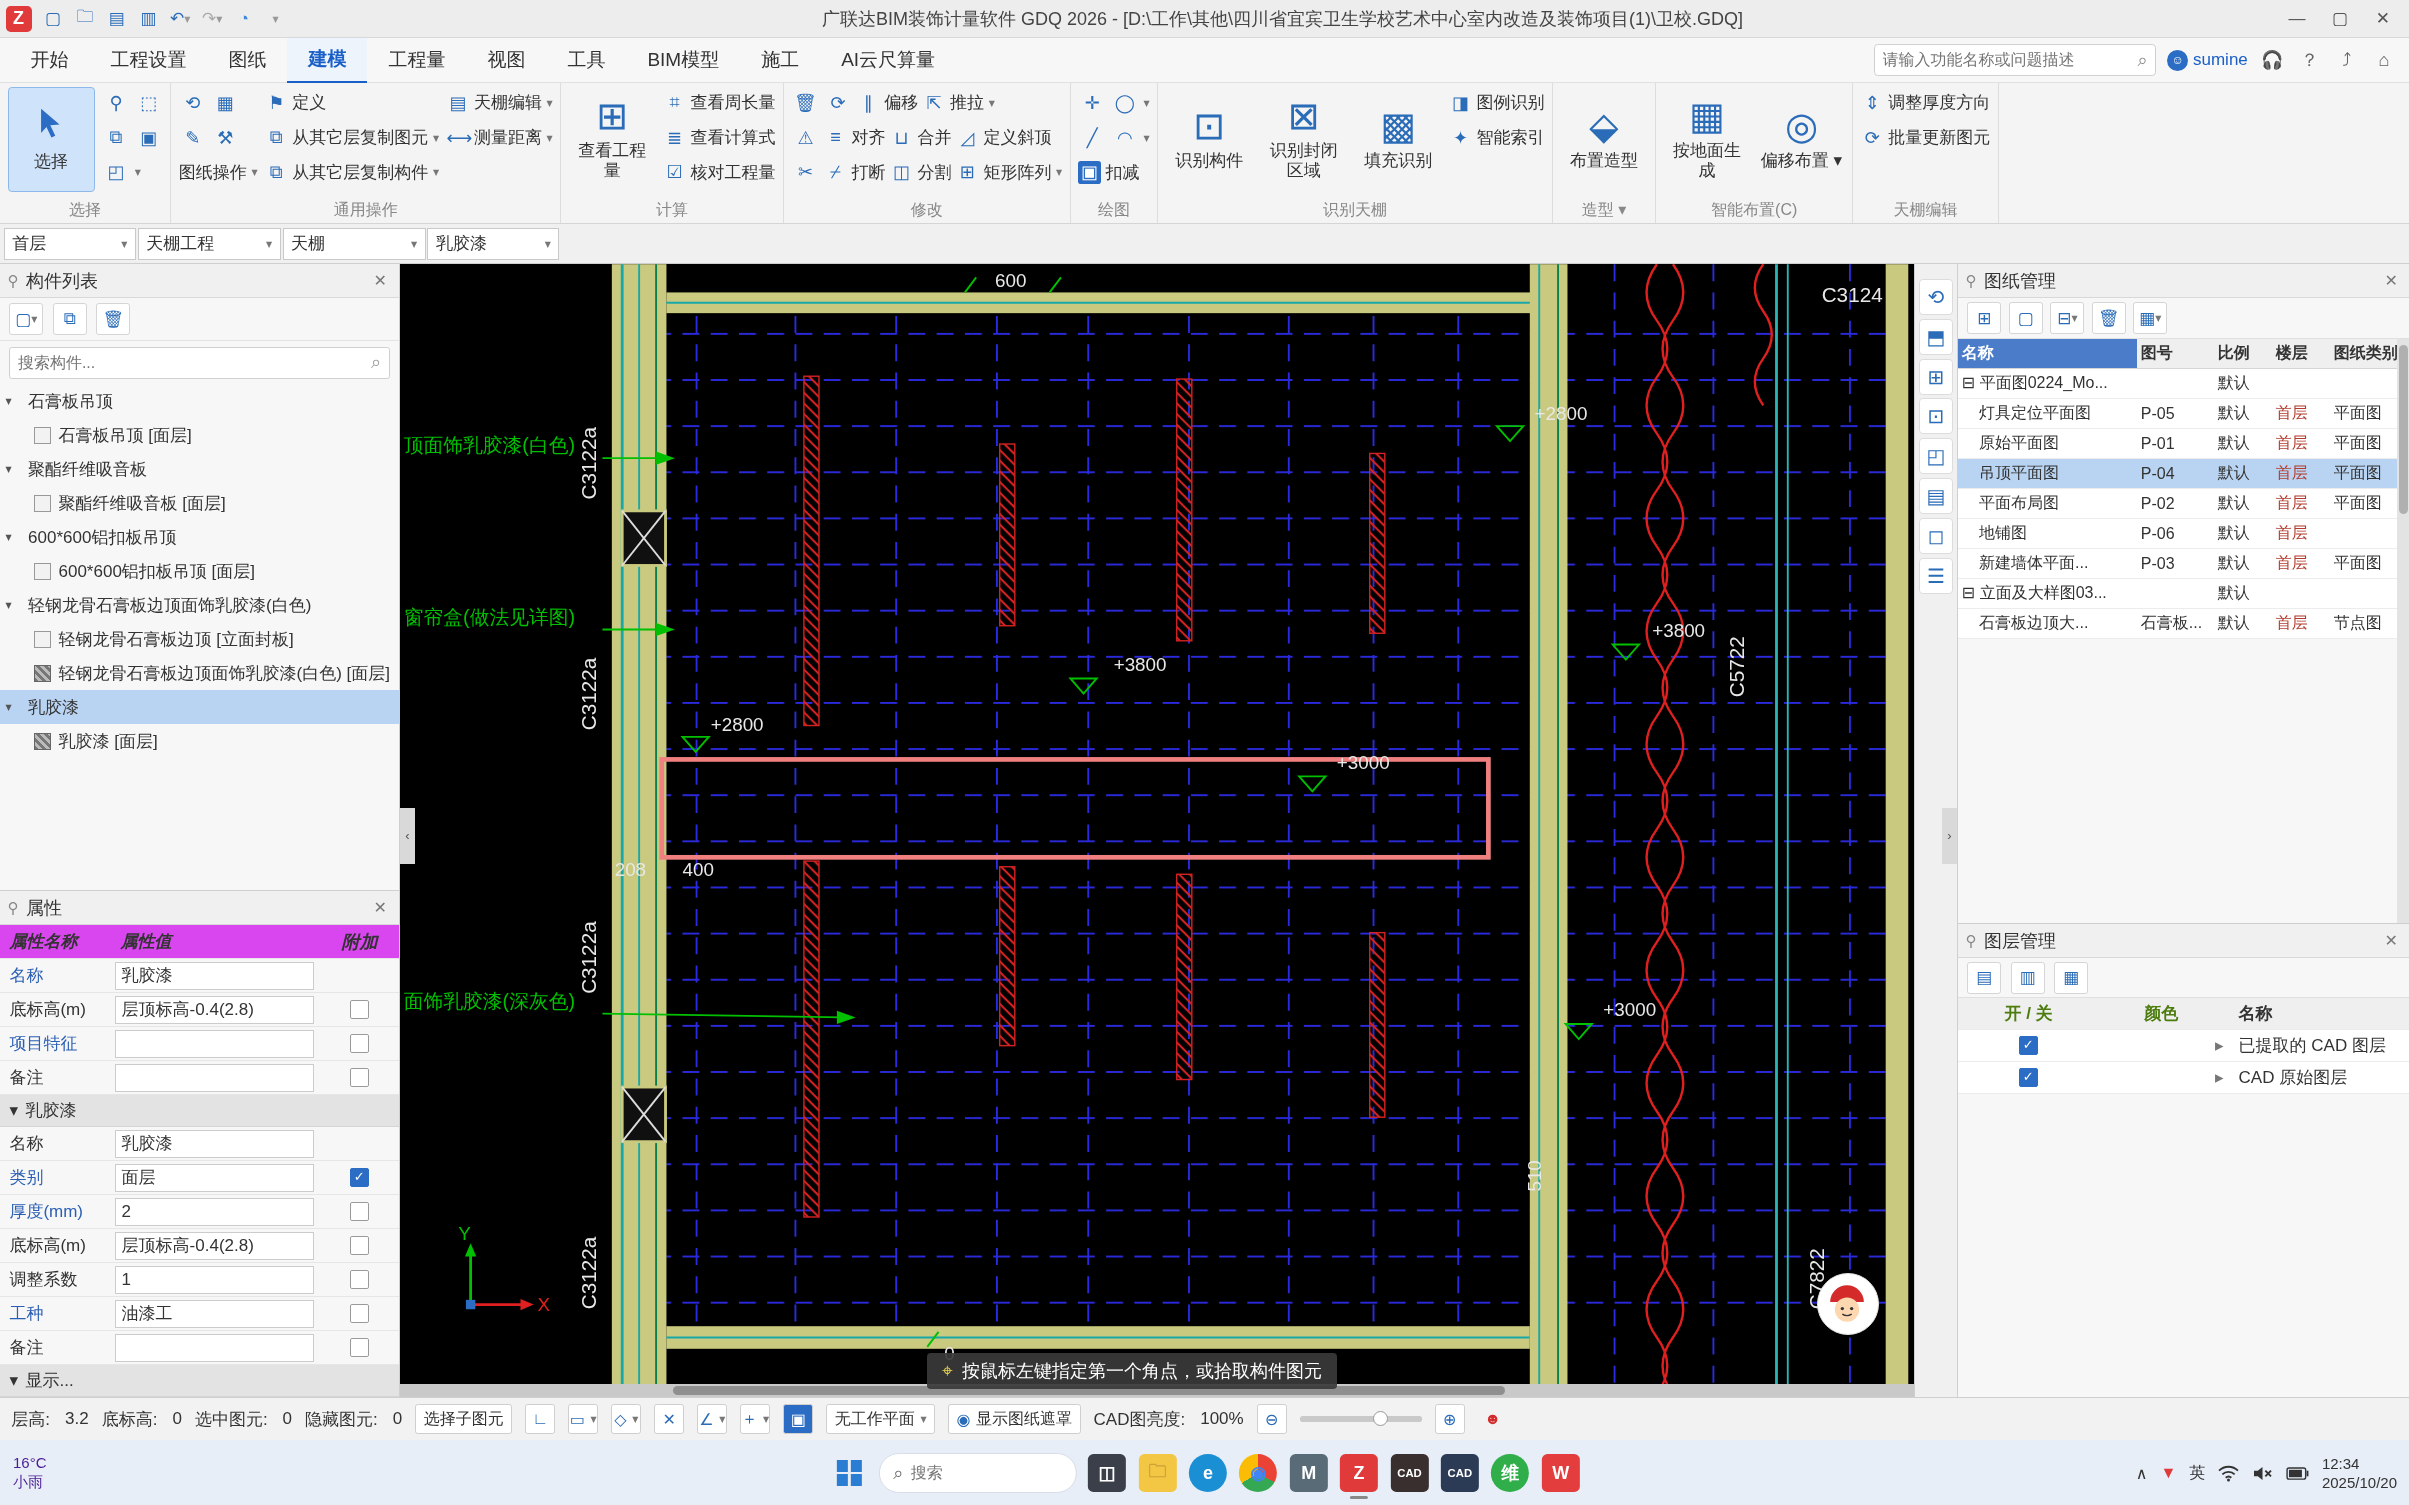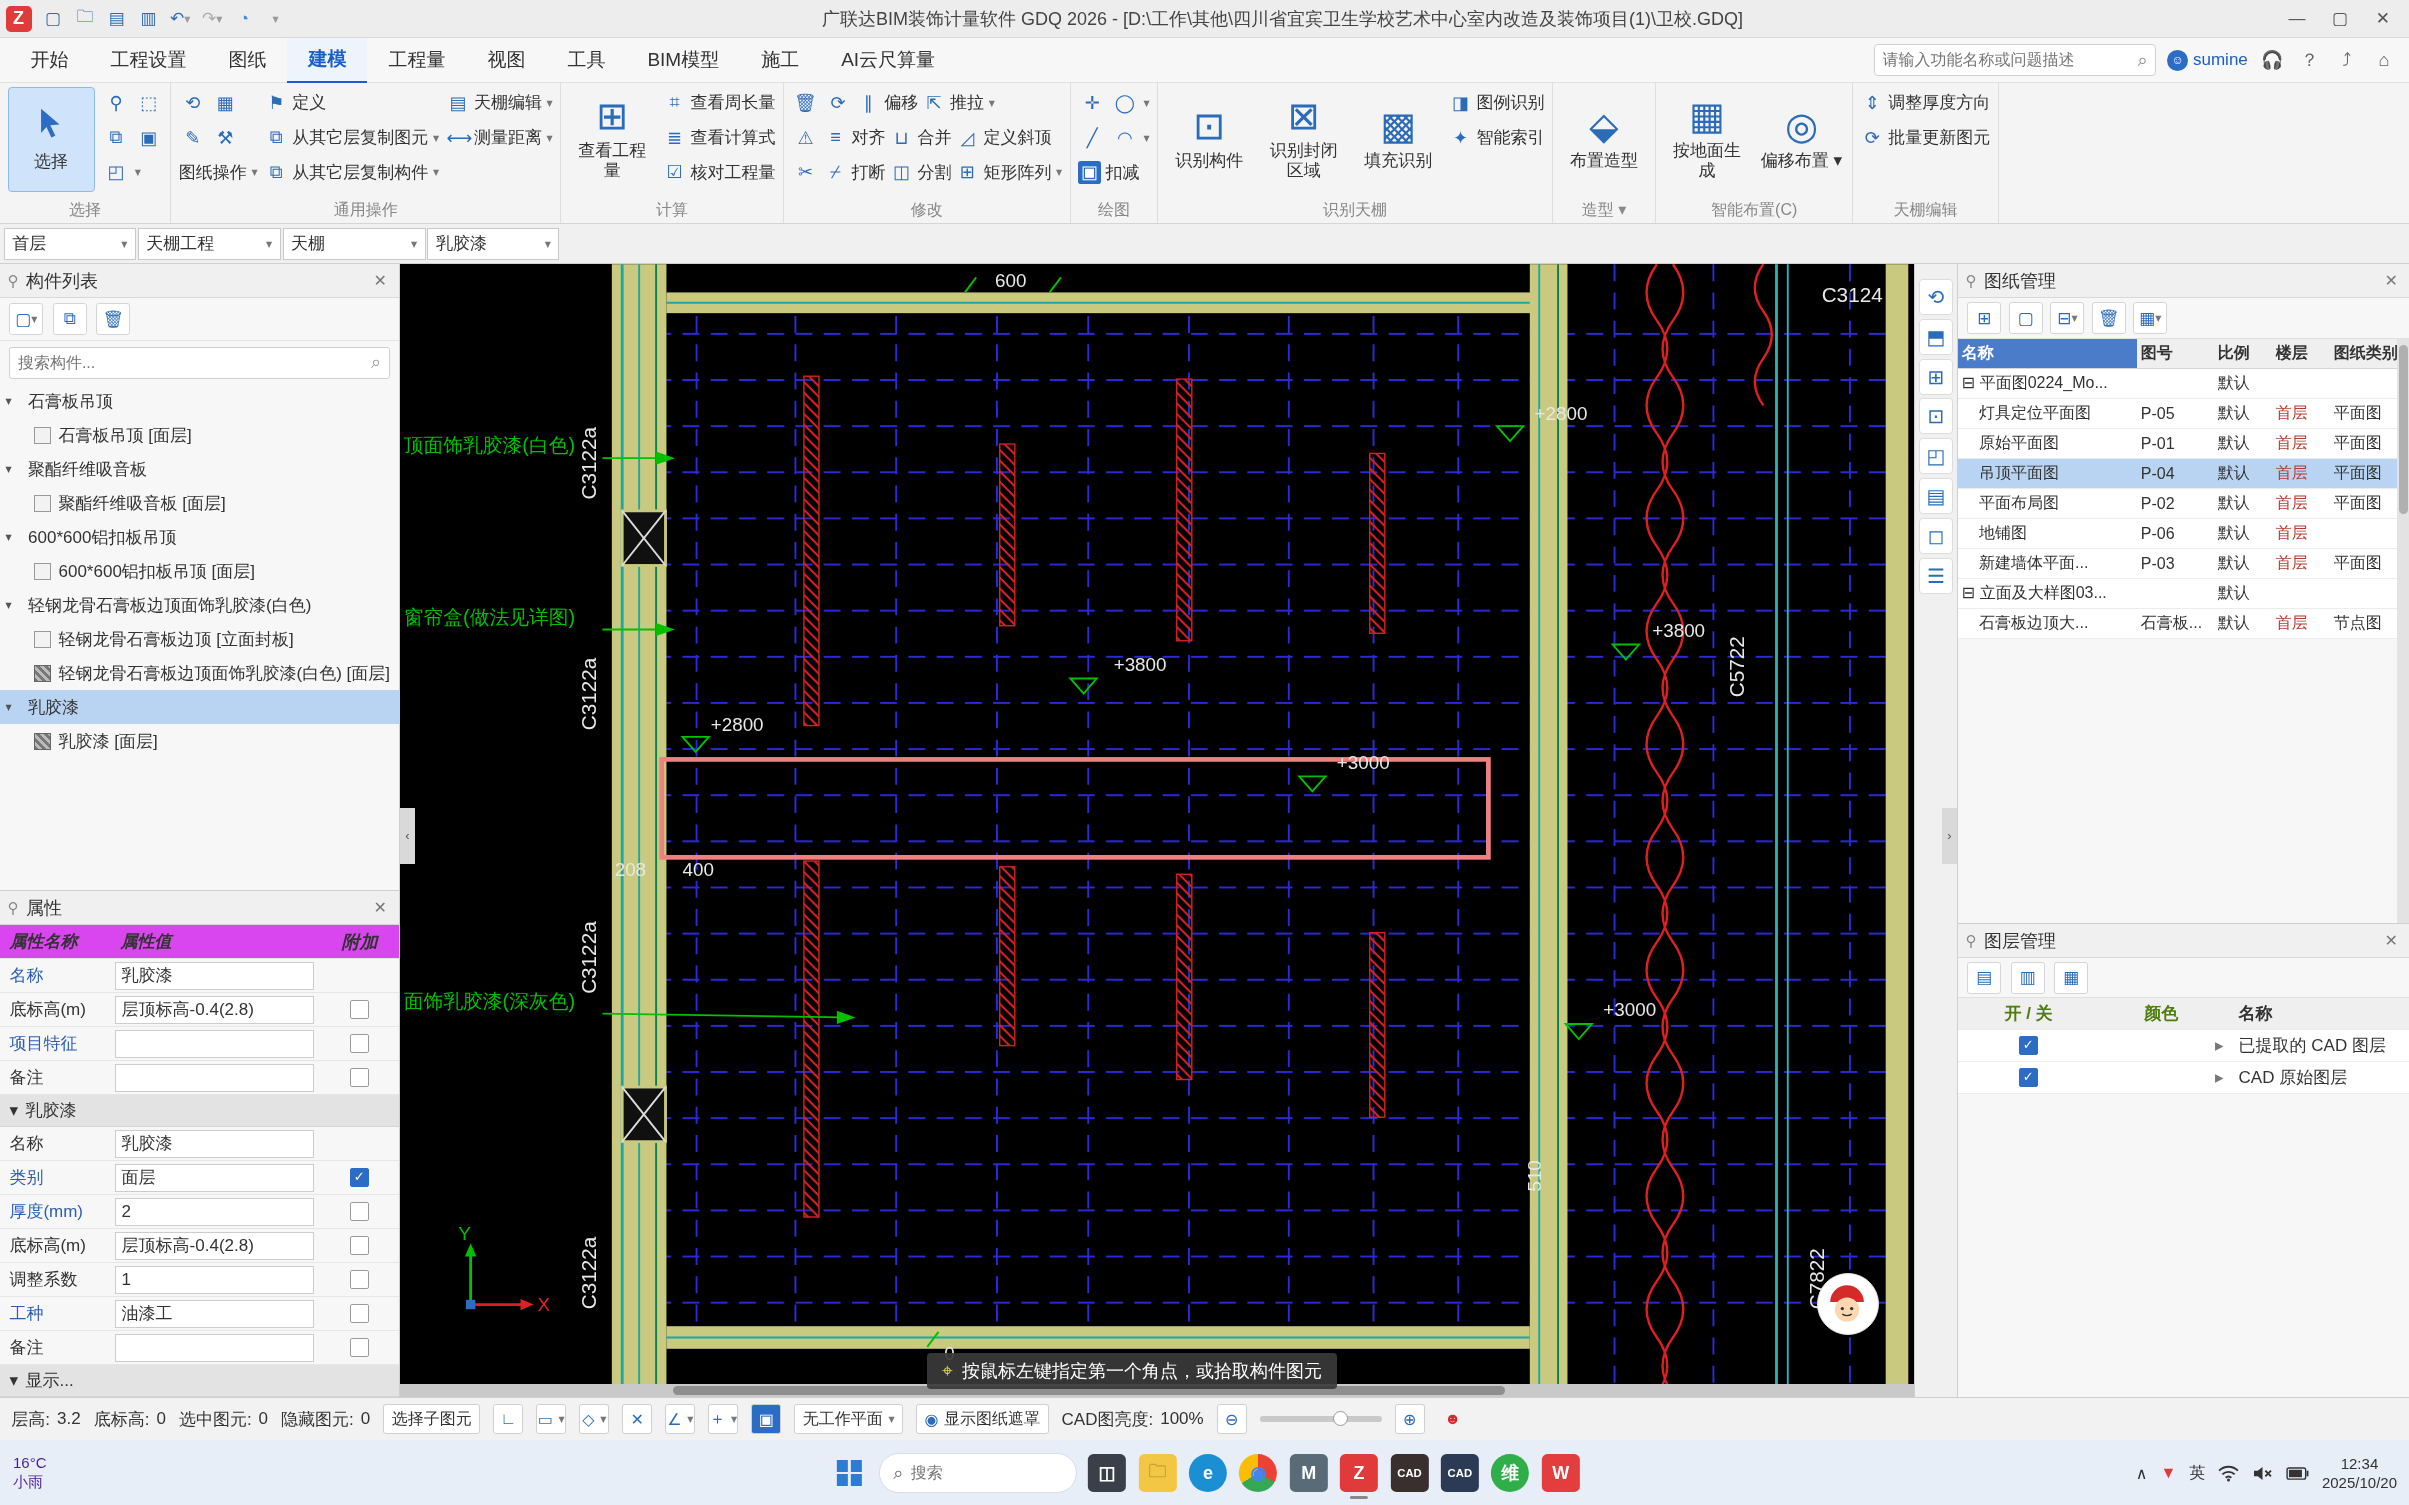--- a/index.html
+++ b/index.html
@@ -109,40 +109,40 @@
 
   #layers { flex:1; border-top:0.9px solid #cfcfcf; display:flex; flex-direction:column; }
   .ly-toolbar { height:40px; display:flex; align-items:center; gap:9.4px; padding:0 9.4px; border-bottom:0.9px solid #e0e0e0; }
   .lyrow { display:flex; height:32px; align-items:center; background:#fff; border-bottom:0.9px solid #ececec; font-size:17px; }
   .lyrow.hdr { background:#efefef; font-weight:bold; }
   .lc1 { width:141px; display:flex; justify-content:center; } .lc2 { width:134px; display:flex; justify-content:flex-end; padding-right:9.4px; color:#777; } .lc3 { flex:1; padding-left:5.6px; white-space:nowrap; }
   .lyrow.hdr .lc1,.lyrow.hdr .lc2 { color:#4d7c0f; justify-content:center; }
 
   
   #statusbar { height:43px; background:#f2f2f2; border-top:0.9px solid #cfcfcf; display:flex; align-items:center; gap:13px; padding:0 11.3px; font-size:17px; }
-  .sbitem { display:flex; gap:7px; align-items:center; white-space:nowrap; }
+  .sbitem { display:flex; gap:15px; align-items:center; white-space:nowrap; }
   .sbtn { height:30px; border:0.9px solid #cfcfcf; background:#fff; border-radius:2.8px; display:flex; align-items:center; padding:0 7.5px; gap:5.6px; font-size:16px; }
   .sico { width:30px; justify-content:center; padding:0; color:#2b6cb8; }
   .slider { width:122px; height:5.6px; background:#c9c9c9; border-radius:2.8px; position:relative; }
   .slider .knob { position:absolute; left:60%; top:-5.6px; width:15px; height:15px; background:#fff; border:0.9px solid #999; border-radius:50%; }
 
   
   #taskbar { height:66px; background:#e7eef7; display:flex; align-items:center; padding:0 13px; position:relative; }
   .weather { display:flex; flex-direction:column; justify-content:center; font-size:15px; line-height:1.25; color:#4c1d95; }
   #tkcenter { position:absolute; left:50%; transform:translateX(-50%); display:flex; align-items:center; gap:9.4px; }
   .tkicon { width:41px; height:41px; border-radius:5.6px; display:flex; align-items:center; justify-content:center; font-size:19px; position:relative; }
   .tkicon.active::after { content:""; position:absolute; bottom:-5.6px; left:11.3px; right:11.3px; height:2.8px; background:#888; border-radius:1.9px; }
   .start { display:grid; grid-template-columns:11.3px 11.3px; grid-gap:2.8px; }
   .start div { width:11.3px; height:11.3px; background:#2b7cd3; }
   .tksearch { width:198px; height:40px; background:#fff; border-radius:20px; display:flex; align-items:center; padding:0 5.6px 0 13px; gap:7.5px; border:0.9px solid #d7dee8; }
   .tksearch input { border:none; outline:none; flex:1; font-size:16px; font-family:inherit; background:transparent; }
   .bingball { width:30px; height:30px; border-radius:50%; background:radial-gradient(circle at 35% 35%, #caa06a, #7a5a33); }
   .badge { width:38px; height:38px; border-radius:5.6px; display:flex; align-items:center; justify-content:center; color:#fff; font-weight:bold; font-size:18px; }
   #tray { margin-left:auto; display:flex; align-items:center; gap:13px; font-size:16px; color:#333; }
-  .clockbox { text-align:center; font-size:15px; line-height:1.3; }
+  .clockbox { text-align:left; font-size:15px; line-height:1.3; }
 
   svg text { font-family:"Liberation Sans",sans-serif; }
 </style>
 </head>
 <body>
 
 <div id="titlebar">
   <div class="applogo">Z</div>
   <div class="qat">
     <div class="qbtn">▢</div>

